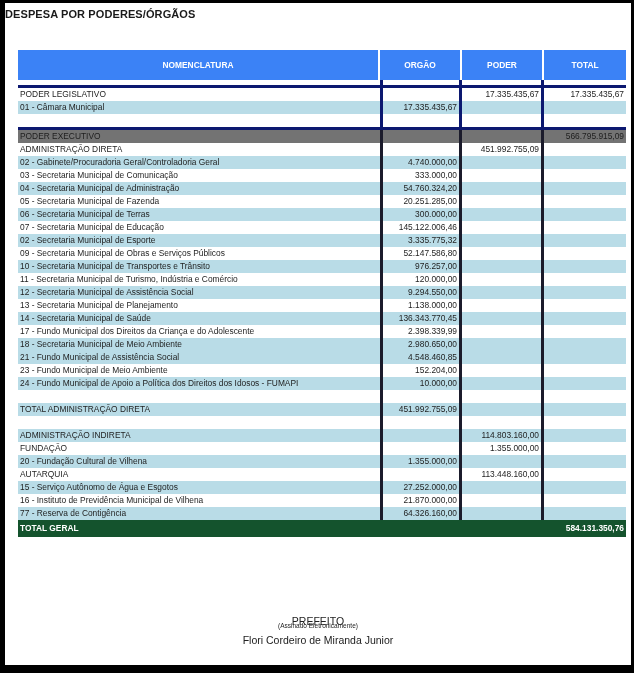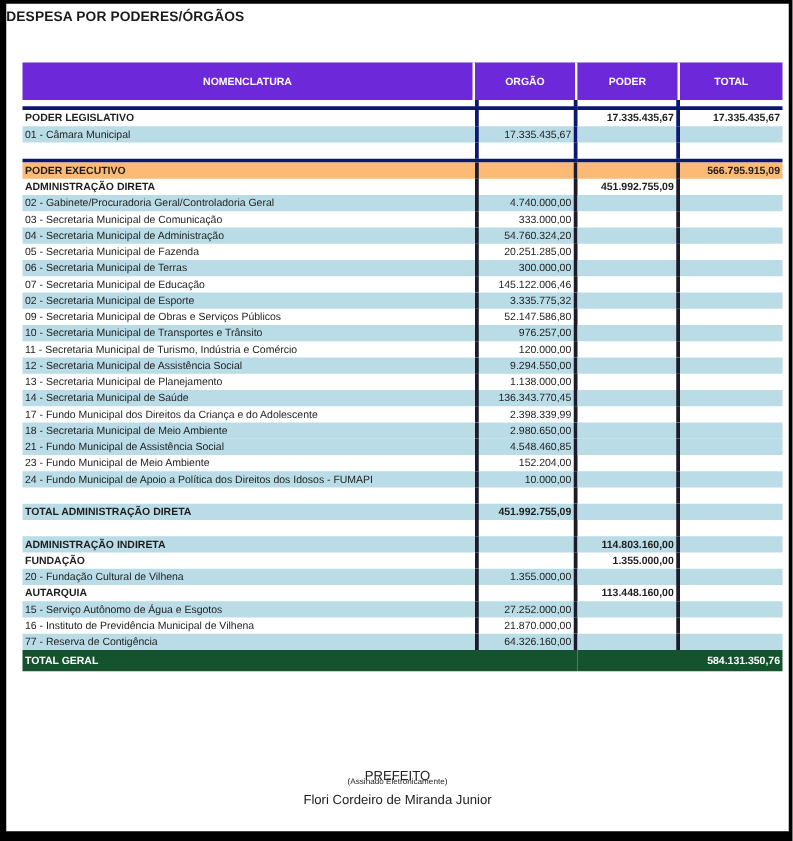--- a/index.html
+++ b/index.html
@@ -14,29 +14,29 @@
     position: absolute; left: 0; right: 0; top: 5px; 
     font-weight: bold; font-size: 11px; color: #1a1a1a; letter-spacing: 0.1px;
   }
   table.grid {
     position: absolute; left: 13px; top: 47px; width: 608px;
     border-collapse: separate; border-spacing: 0; table-layout: fixed;
     font-size: 8.4px; color: #1e1e1e;
   }
   col.c1 { width: 362px; } col.c2 { width: 82px; } col.c3 { width: 82px; } col.c4 { width: 82px; }
   thead th {
-    background: #6d28d9; color: #fff; font-weight: bold; font-size: 8.4px; height: 30px;
+    background: #3b82f6; color: #fff; font-weight: bold; font-size: 8.4px; height: 30px;
     text-align: center; padding: 0; border-right: 2px solid #fff;
   }
   thead th:last-child { border-right: none; }
   tbody td { height: 13px; padding: 0 2px; line-height: 13px; white-space: nowrap; overflow: hidden; }
   tbody td.n { text-align: right; }
   tr.shade td { background: #b9dce7; }
-  tr.light td { background: #fdba74; }
-  tr.bold td { font-weight: bold; }
+  tr.light td { background: #737373; }
+  tr.bold td { font-weight: normal; }
   tr.gap td { height: 13px; }
   tr.sep td { height: 3px; padding: 0; background: #0c1870; line-height: 3px; }
   tr.spacer td { height: 5px; padding:0; line-height:5px; }
   td.c2, td.c3 { border-right: 3px solid #1b1b2b; }
   td.c2 { border-left: 3px solid #1b1b2b; }
   tr.sep td.c2, tr.sep td.c3 { border-color: #0c1870; }
   tr.total td { background: #14532d; color: #fff; font-weight: bold; height: 17px; border: none !important; }
   .legis td.c2, .legis td.c3 { border-color: #0c1870; }
   .sign { position: absolute; left: 0; right: 0; text-align: center; color: #222; }
   .sign.a { top: 619px; font-size: 6.5px; }

